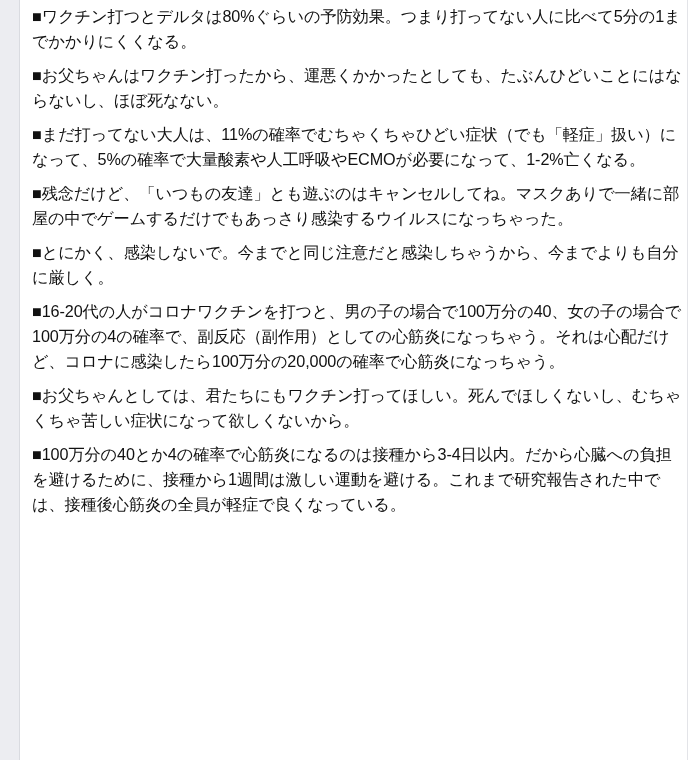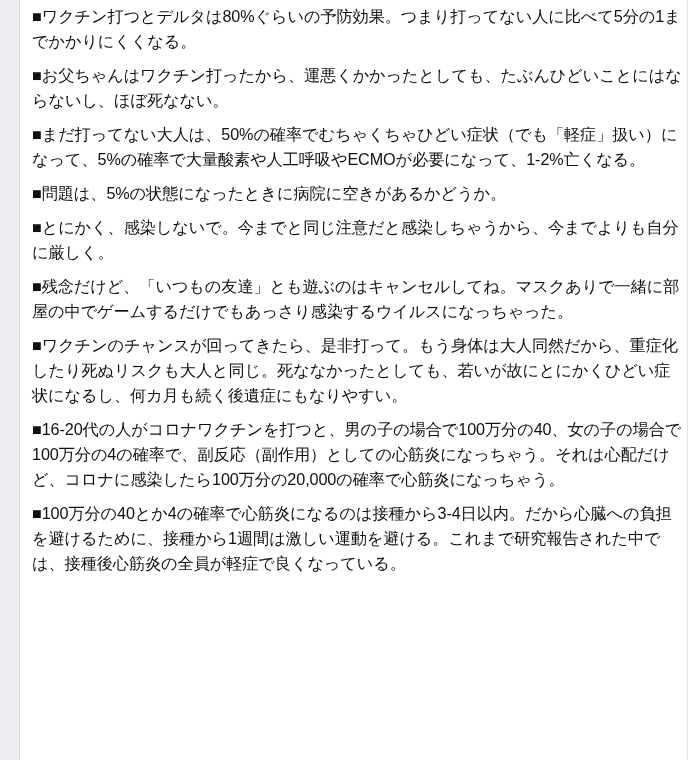--- a/index.html
+++ b/index.html
@@ -76,23 +76,22 @@
 
 <div id="page">
 
   <div class="gutter"></div>
 
   <div class="right-rule"></div>
 
   <div class="content">
     <p class="para">■ワクチン打つとデルタは80%ぐらいの予防効果。つまり打ってない人に比べて5分の1までかかりにくくなる。</p>
     <p class="para">■お父ちゃんはワクチン打ったから、運悪くかかったとしても、たぶんひどいことにはならないし、ほぼ死なない。</p>
-    <p class="para">■まだ打ってない大人は、50%の確率でむちゃくちゃひどい症状（でも「軽症」扱い）になって、5%の確率で大量酸素や人工呼吸やECMOが必要になって、1-2%亡くなる。</p>
-    <p class="para">■問題は、5%の状態になったときに病院に空きがあるかどうか。</p>
+    <p class="para">■まだ打ってない大人は、11%の確率でむちゃくちゃひどい症状（でも「軽症」扱い）になって、5%の確率で大量酸素や人工呼吸やECMOが必要になって、1-2%亡くなる。</p>
+    <p class="para">■残念だけど、「いつもの友達」とも遊ぶのはキャンセルしてね。マスクありで一緒に部屋の中でゲームするだけでもあっさり感染するウイルスになっちゃった。</p>
     <p class="para">■とにかく、感染しないで。今までと同じ注意だと感染しちゃうから、今までよりも自分に厳しく。</p>
-    <p class="para">■残念だけど、「いつもの友達」とも遊ぶのはキャンセルしてね。マスクありで一緒に部屋の中でゲームするだけでもあっさり感染するウイルスになっちゃった。</p>
-    <p class="para">■ワクチンのチャンスが回ってきたら、是非打って。もう身体は大人同然だから、重症化したり死ぬリスクも大人と同じ。死ななかったとしても、若いが故にとにかくひどい症状になるし、何カ月も続く後遺症にもなりやすい。</p>
     <p class="para">■16-20代の人がコロナワクチンを打つと、男の子の場合で100万分の40、女の子の場合で100万分の4の確率で、副反応（副作用）としての心筋炎になっちゃう。それは心配だけど、コロナに感染したら100万分の20,000の確率で心筋炎になっちゃう。</p>
+    <p class="para">■お父ちゃんとしては、君たちにもワクチン打ってほしい。死んでほしくないし、むちゃくちゃ苦しい症状になって欲しくないから。</p>
     <p class="para">■100万分の40とか4の確率で心筋炎になるのは接種から3-4日以内。だから心臓への負担を避けるために、接種から1週間は激しい運動を避ける。これまで研究報告された中では、接種後心筋炎の全員が軽症で良くなっている。</p>
 
   </div>
 
 </div>
 
 </body></html>

